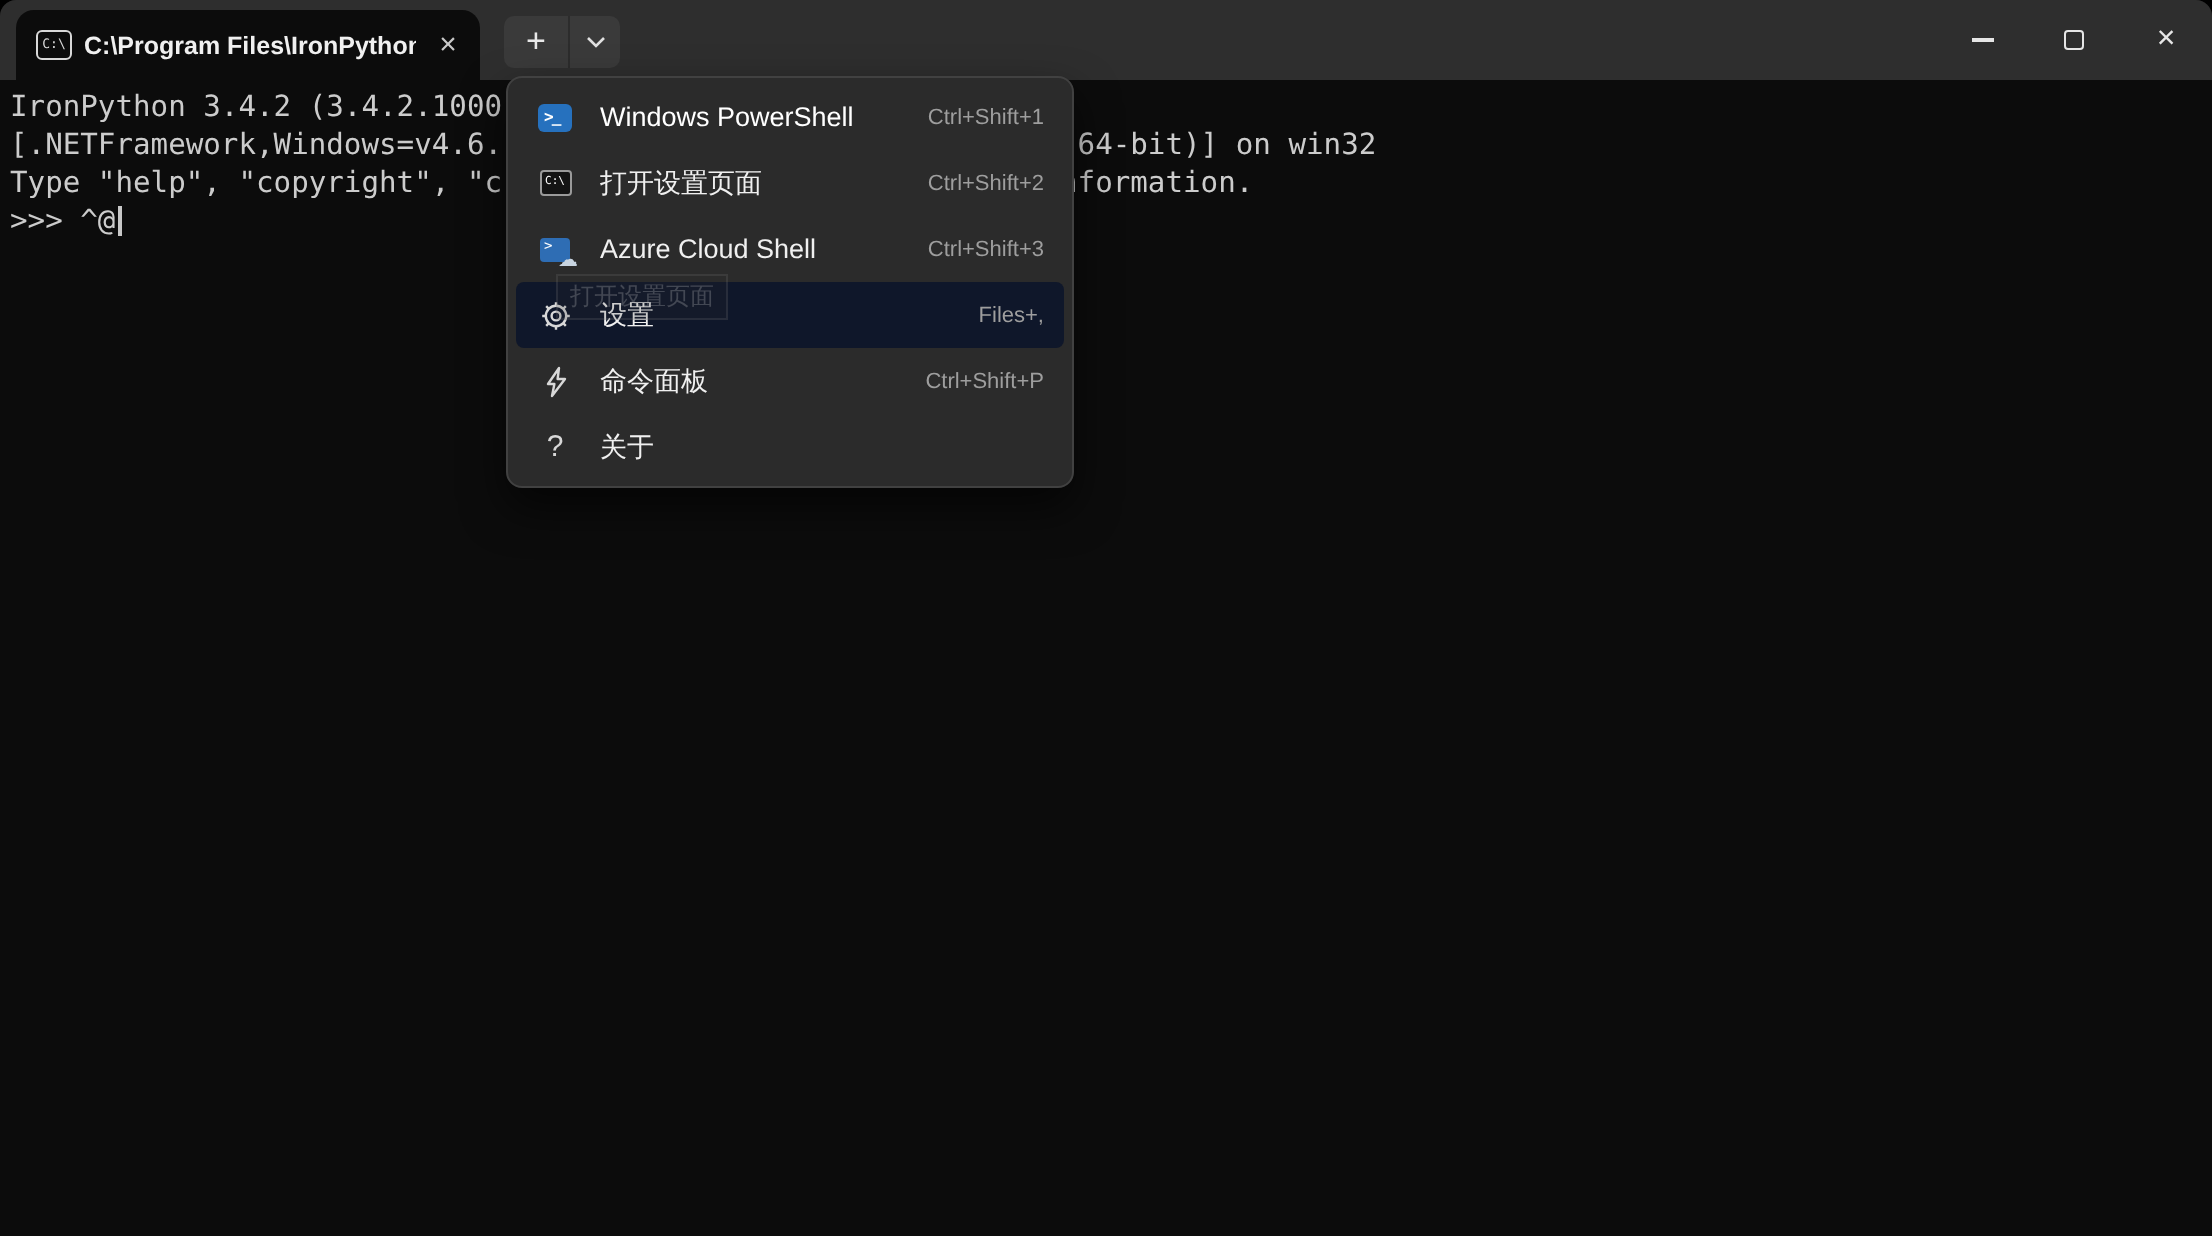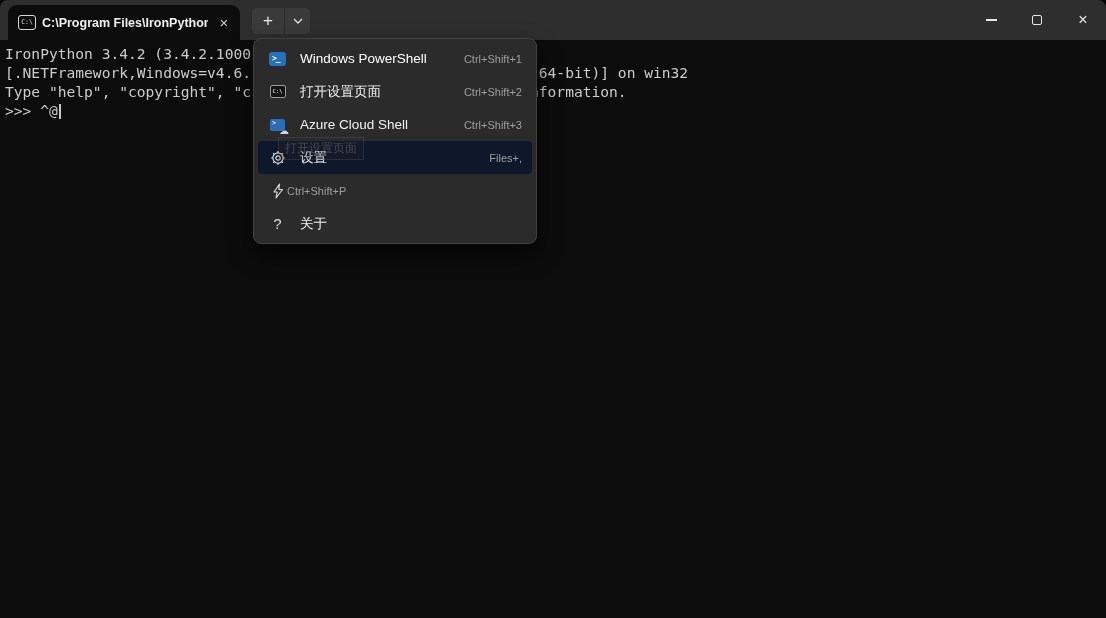--- a/index.html
+++ b/index.html
@@ -210,20 +210,21 @@
       <span class="mi-label">设置</span>
       <span class="mi-shortcut">Files+,</span>
     </div>
 
     <div class="menu-item">
       <span class="mi-icon">
         <svg width="14" height="16" viewBox="0 0 14 16">
             <path d="M8.5 1 L3 9 H6.2 L5 15 L11.5 6.5 H7.8 Z" fill="none" stroke="#d8d8d8" stroke-width="1.2" stroke-linejoin="round"></path>
           </svg>
       </span>
+      <span class="mi-label">命令面板</span>
       <span class="mi-shortcut">Ctrl+Shift+P</span>
     </div>
 
     <div class="menu-item">
       <span class="mi-icon">
         <span class="ico-question">?</span>
       </span>
       <span class="mi-label">关于</span>
       <span class="mi-shortcut"></span>
     </div>

